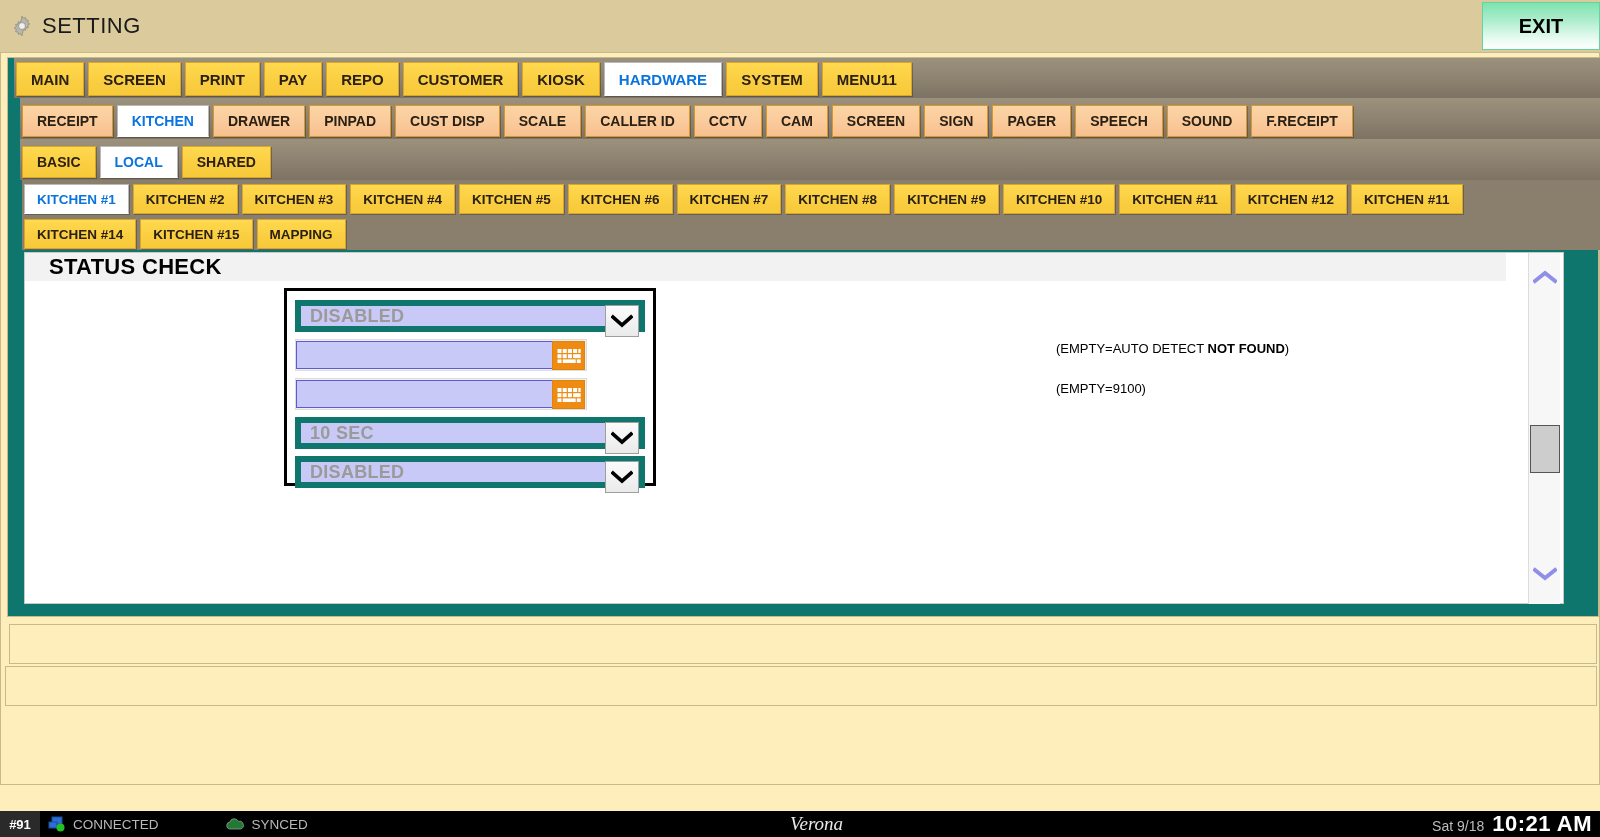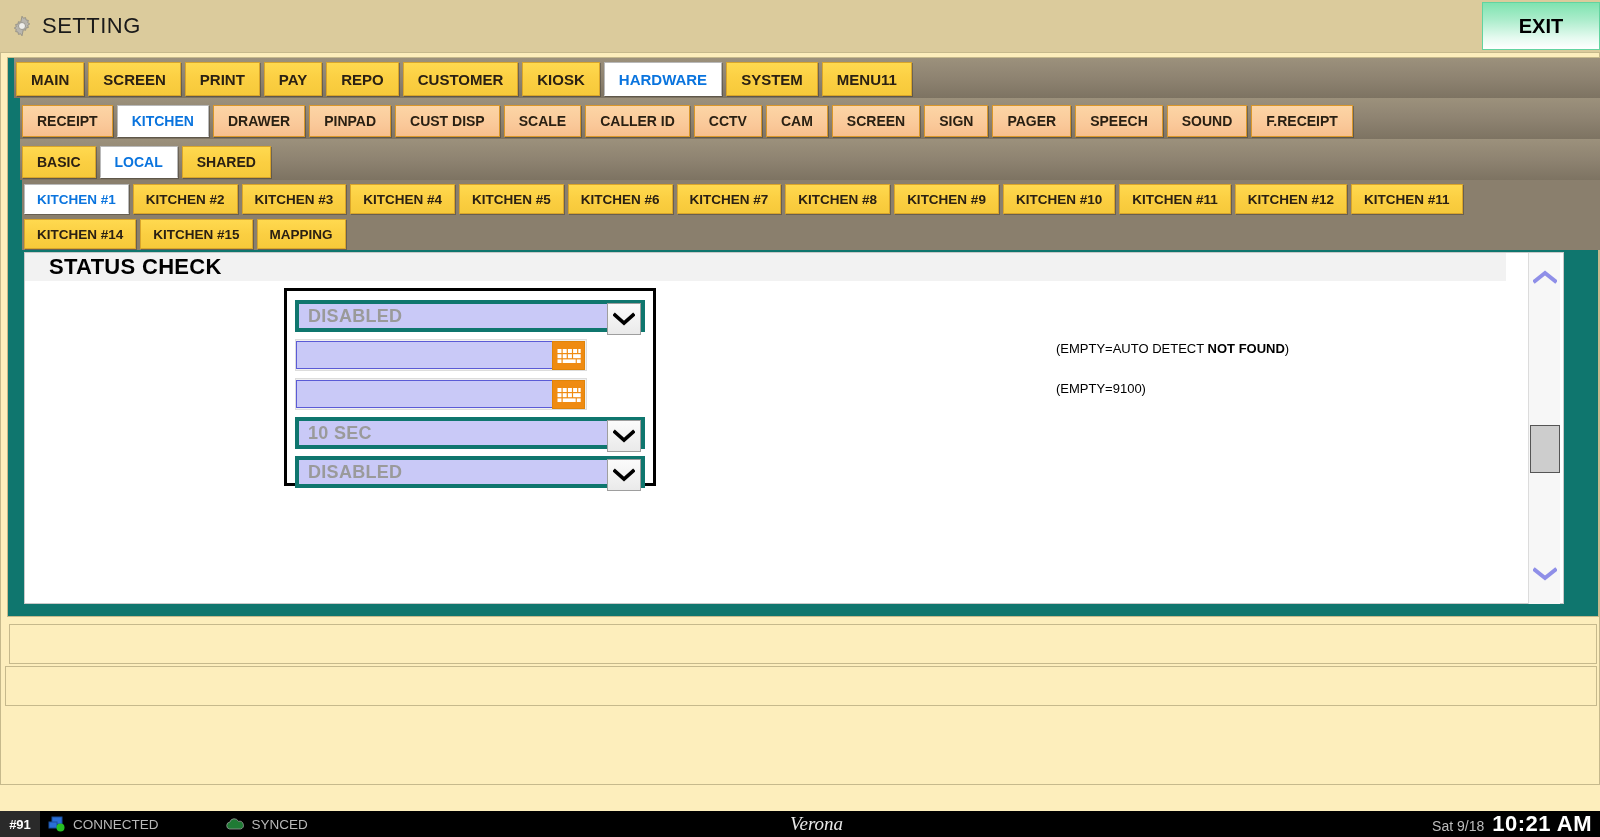--- a/index.html
+++ b/index.html
@@ -106,21 +106,21 @@
   .control-box {
     position: absolute; left: 259px; top: 35px; width: 372px; height: 198px;
     border: 3px solid #000; background: #fff;
     padding: 6px 8px;
   }
   .ctl-row { height: 38px; display: flex; align-items: center; margin-bottom: 1px; }
 
   .select-ctl {
     position: relative; width: 352px; height: 32px;
     background: #c9c9f7;
-    border: 4px solid #0f766e;
+    border: 6px solid #0f766e;
     display: flex; align-items: center;
   }
   .select-ctl .val {
     font-size: 18px; color: #9a9a9a; font-weight: bold; padding-left: 9px;
     white-space: nowrap; letter-spacing: 0.3px;
   }
   .select-arrow {
     position: absolute; right: 0; top: -1px; width: 34px; height: 32px;
     background: linear-gradient(to bottom, #fbfbfb, #eaeaea);
     border: 1px solid #9e9e9e;

